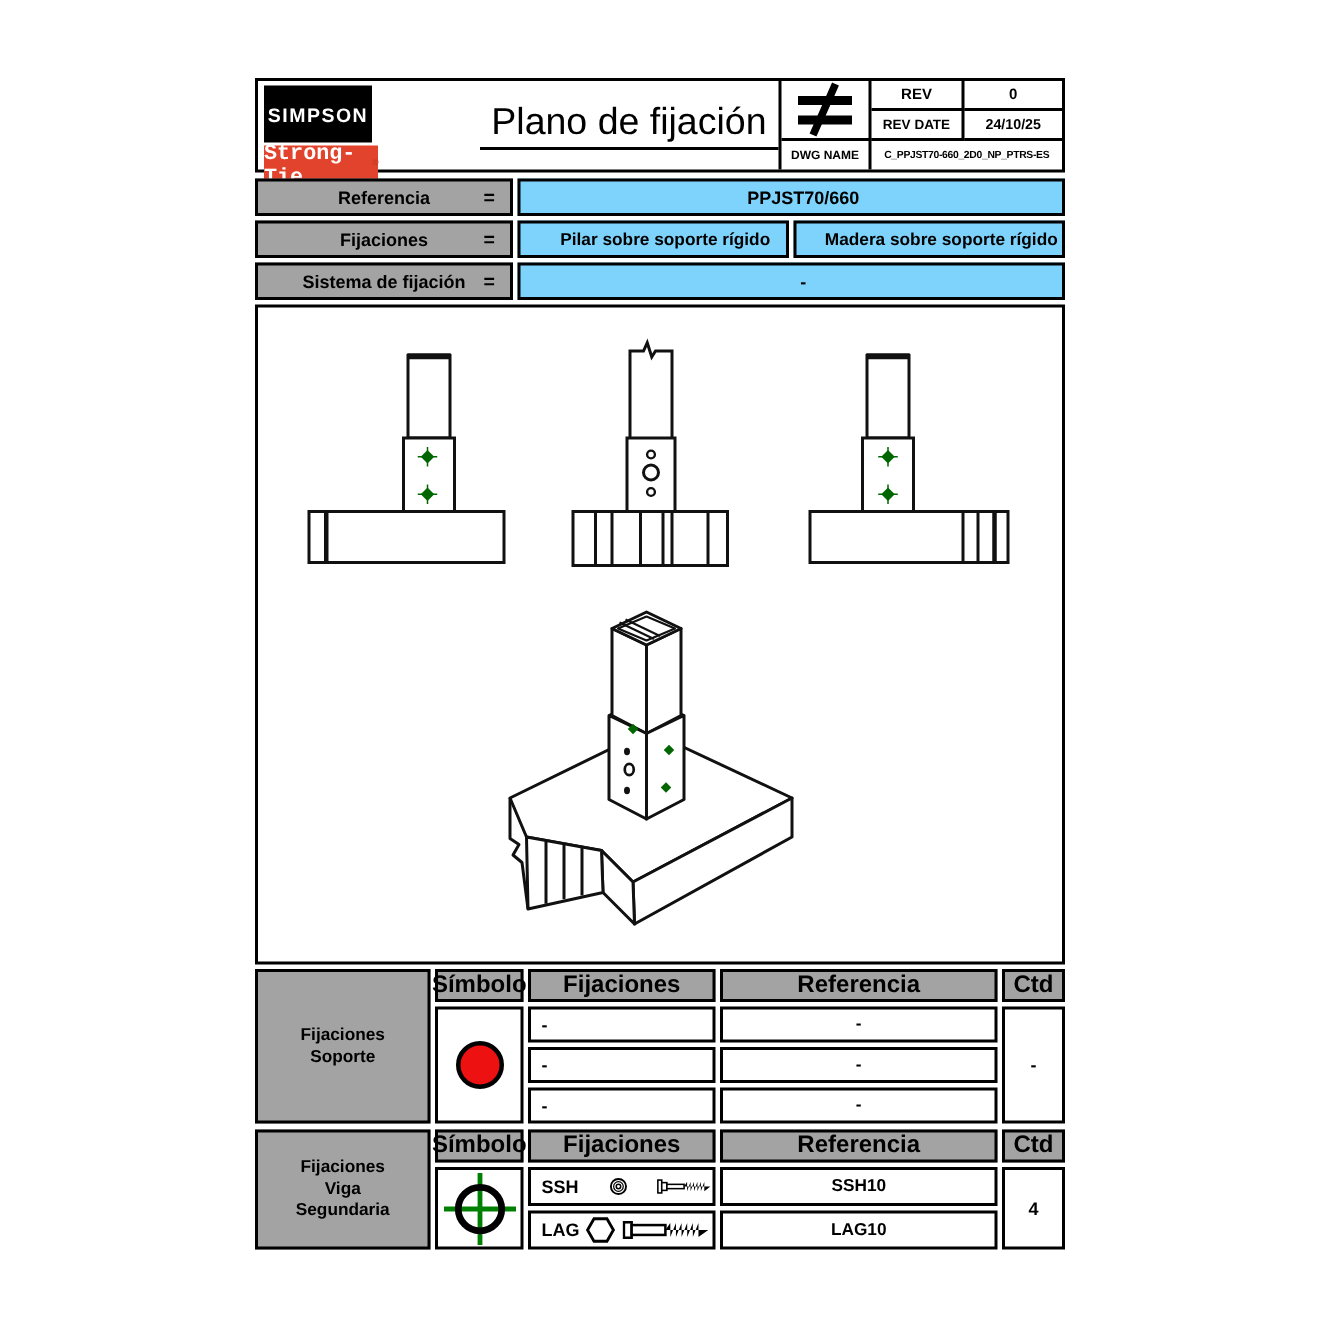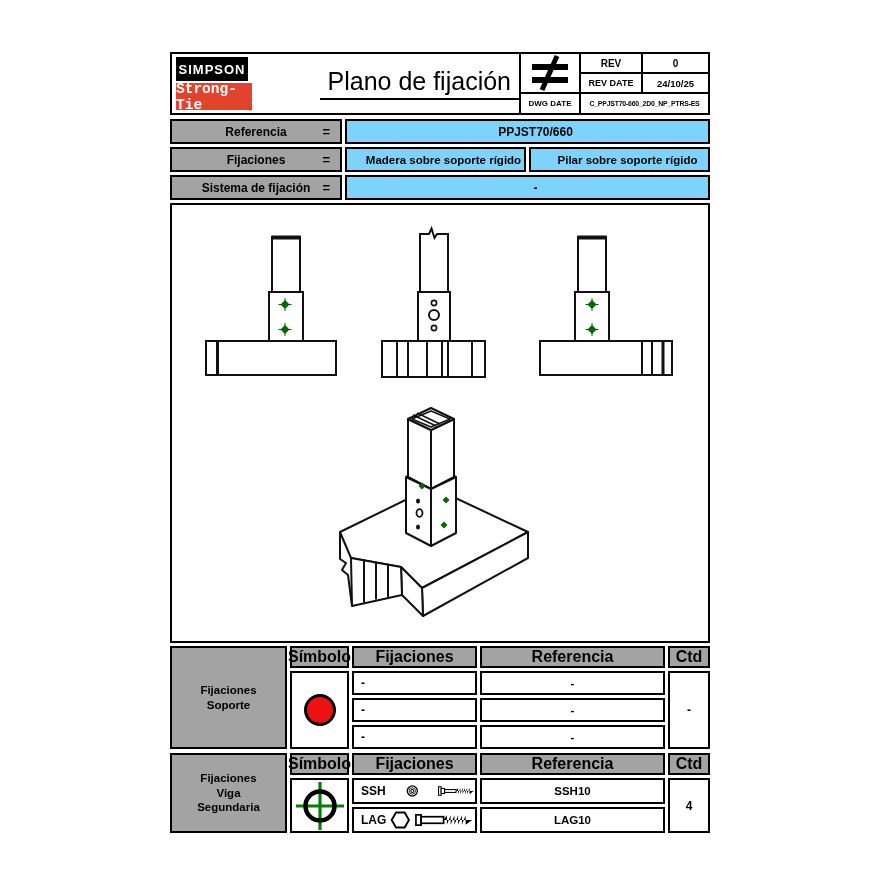--- a/index.html
+++ b/index.html
@@ -3,21 +3,21 @@
 <meta charset="utf-8">
 <style>
   html,body{margin:0;padding:0;}
   body{width:880px;height:880px;background:#fff;position:relative;
        font-family:"Liberation Sans",sans-serif;color:#000;overflow:hidden;}
   .sheet{position:absolute;left:170px;top:52px;width:540px;}
 
   
   .header{box-sizing:border-box;height:63px;border:2px solid #000;display:flex;align-items:stretch;background:#fff;}
   .logo{width:84px;padding:3px 0 0 4px;position:relative;}
-  .logo-top{width:72px;height:24px;background:#000;color:#fff;font-weight:bold;font-size:13px;
+  .logo-top{width:72px;height:38px;background:#000;color:#fff;font-weight:bold;font-size:13px;
             letter-spacing:1px;display:flex;align-items:center;justify-content:center;}
   .logo-bottom{width:76px;height:27px;margin-top:2px;color:#fff;font-weight:bold;font-size:14.5px;
             font-family:Liberation Mono, monospace;display:flex;align-items:center;justify-content:center;}
   .logo-reg{position:absolute;left:76px;top:52px;font-size:6px;color:#c0392b;}
   .title-wrap{flex:1;display:flex;align-items:center;justify-content:flex-end;}
   .title{font-size:25px;font-weight:400;border-bottom:2.5px solid #000;padding:0 8px 2px;white-space:nowrap;}
   .revblock{width:187px;border-left:2px solid #000;display:grid;
             grid-template-columns:60px 62px 1fr;grid-template-rows:20px 20px 1fr;}
   .revblock>div{display:flex;align-items:center;justify-content:center;font-weight:bold;}
   .neq-cell{grid-row:1/3;grid-column:1;border-right:2px solid #000;border-bottom:2px solid #000;}
@@ -72,39 +72,39 @@
         <svg width="46" height="38" viewBox="0 0 46 38">
           <line x1="5" y1="13" x2="41" y2="13" stroke="#000" stroke-width="6"></line>
           <line x1="5" y1="26" x2="41" y2="26" stroke="#000" stroke-width="6"></line>
           <line x1="30" y1="2" x2="15" y2="36" stroke="#000" stroke-width="5"></line>
         </svg>
       </div>
       <div class="rev-label">REV</div>
       <div class="rev-val">0</div>
       <div class="revdate-label">REV DATE</div>
       <div class="revdate-val">24/10/25</div>
-      <div class="dwg-label">DWG DATE</div>
+      <div class="dwg-label">DWG NAME</div>
       <div class="dwg-val">C_PPJST70-660_2D0_NP_PTRS-ES</div>
     </div>
   </div>
 
   <div class="ref-table">
     <div class="cell gray ref-label">
       <span>Referencia</span>
       <span class="ref-eq">=</span>
     </div>
     <div class="cell ref-val">PPJST70/660</div>
 
     <div class="cell gray ref-label">
       <span>Fijaciones</span>
       <span class="ref-eq">=</span>
     </div>
     <div class="ref-split">
+      <div class="cell ref-val" style="font-size:11.5px;">Pilar sobre soporte rígido</div>
       <div class="cell ref-val" style="font-size:11.5px;">Madera sobre soporte rígido</div>
-      <div class="cell ref-val" style="font-size:11.5px;">Pilar sobre soporte rígido</div>
     </div>
 
     <div class="cell gray ref-label">
       <span>Sistema de fijación</span>
       <span class="ref-eq">=</span>
     </div>
     <div class="cell ref-val">-</div>
   </div>
 
   <div class="draw-area">

